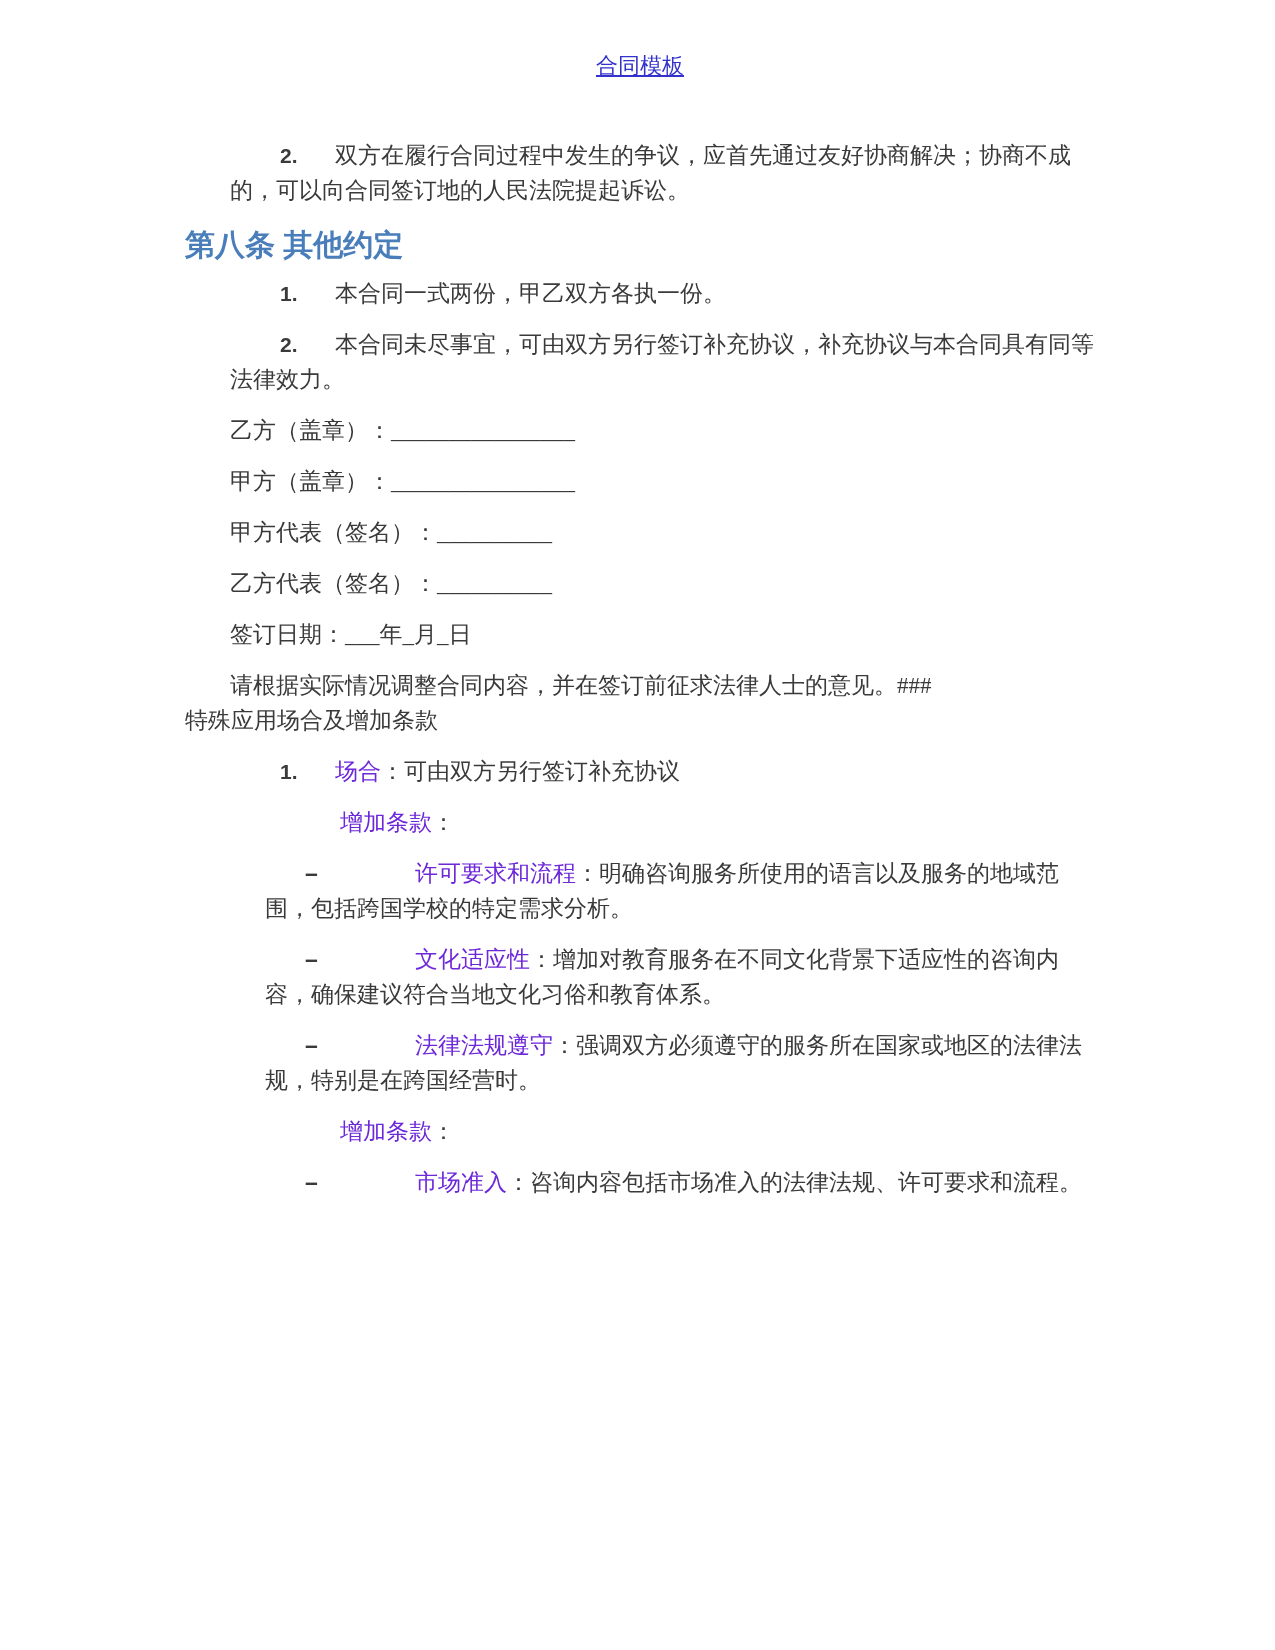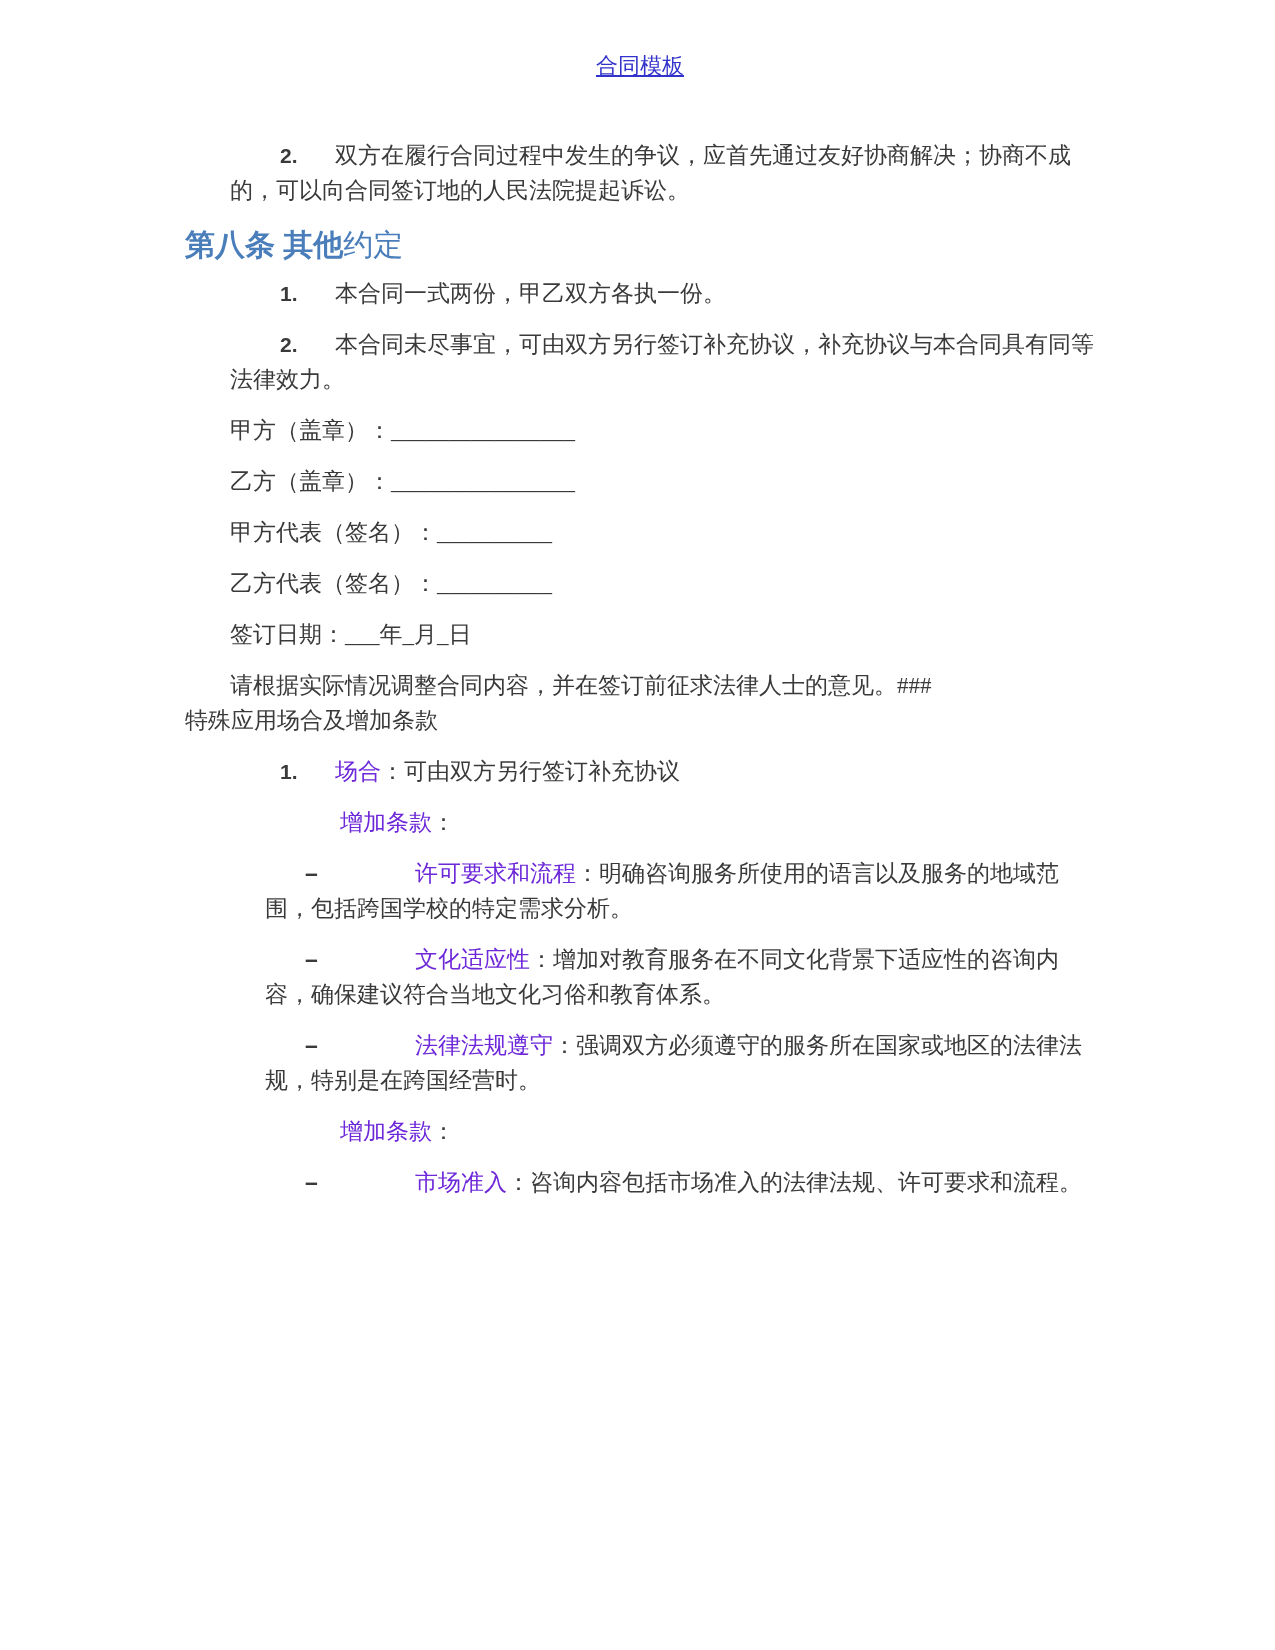--- a/index.html
+++ b/index.html
@@ -29,21 +29,21 @@
 
   
   h1.sec-heading {
     font-family: "Liberation Sans", "DejaVu Sans", sans-serif;
     color: #4a7ebb;
     font-size: 30px;
     line-height: 42px;
     margin: 6px 0 10px 0;
     font-weight: 700;
   }
-  h1.sec-heading .h-rest { font-weight: 400; }
+  h1.sec-heading .h-rest { font-weight: 700; }
 
   
   .num-item { margin-left: 45px; text-indent: 50px; }
   .num-item .num {
     display: inline-block;
     width: 55px;
     text-indent: 0;
     font-weight: 700;
     font-family: "Liberation Sans", "DejaVu Sans", sans-serif;
     font-size: 21px;
@@ -83,22 +83,22 @@
   <p class="doc-title"><a>合同模板</a></p>
 
   <p class="num-item"><span class="num">2.</span><span>双方在履行合同过程中发生的争议，应首先通过友好协商解决；协商不成的，可以向合同签订地的人民法院提起诉讼。</span></p>
 
   <h1 class="sec-heading"><span class="h-strong">第八条 其他</span><span class="h-rest">约定</span></h1>
 
   <p class="num-item"><span class="num">1.</span><span>本合同一式两份，甲乙双方各执一份。</span></p>
 
   <p class="num-item"><span class="num">2.</span><span>本合同未尽事宜，可由双方另行签订补充协议，补充协议与本合同具有同等法律效力。</span></p>
 
+  <p class="para">乙方（盖章）：________________</p>
   <p class="para">甲方（盖章）：________________</p>
-  <p class="para">乙方（盖章）：________________</p>
   <p class="para">甲方代表（签名）：__________</p>
   <p class="para">乙方代表（签名）：__________</p>
   <p class="para">签订日期：___年_月_日</p>
 
   <p class="note-para"><span>请根据实际情况调整合同内容，并在签订前征求法律人士的意见。###</span><br><span>特殊应用场合及增加条款</span></p>
 
   <p class="num-item"><span class="num">1.</span><span class="b-lbl">场合</span><span>：可由双方另行签订补充协议</span></p>
 
   <p class="clauses-title"><span class="b-lbl">增加条款</span><span>：</span></p>
 

